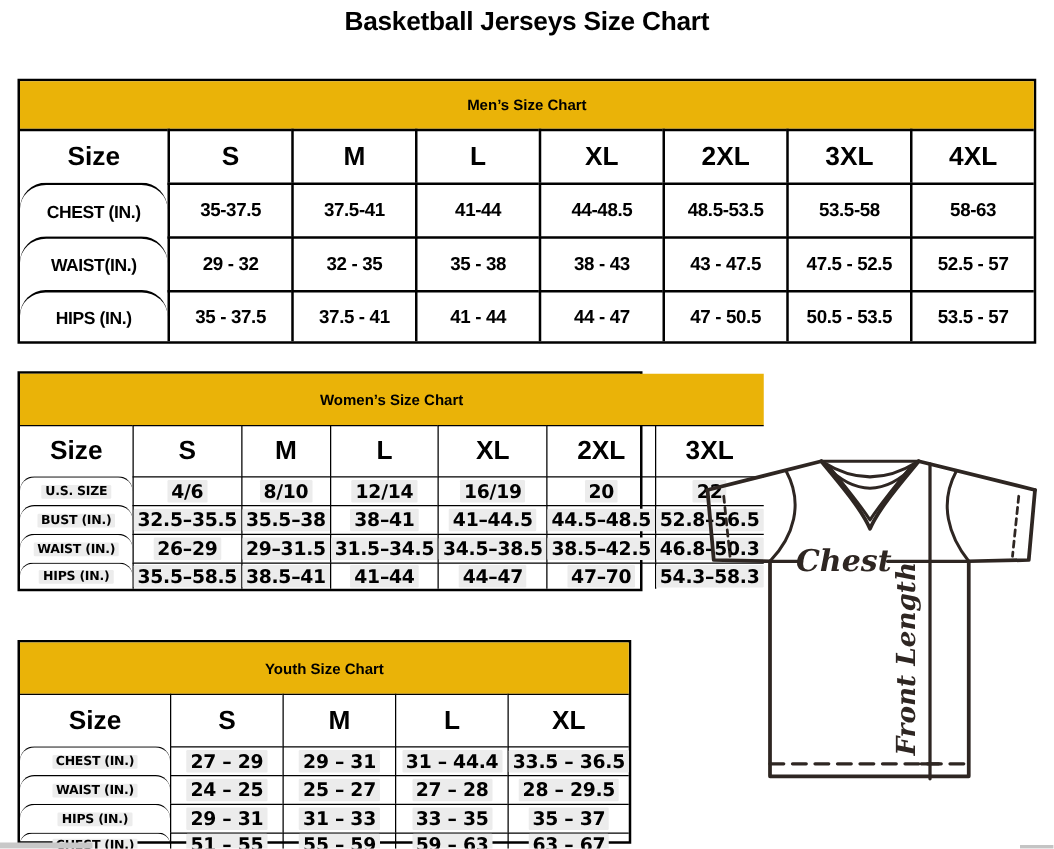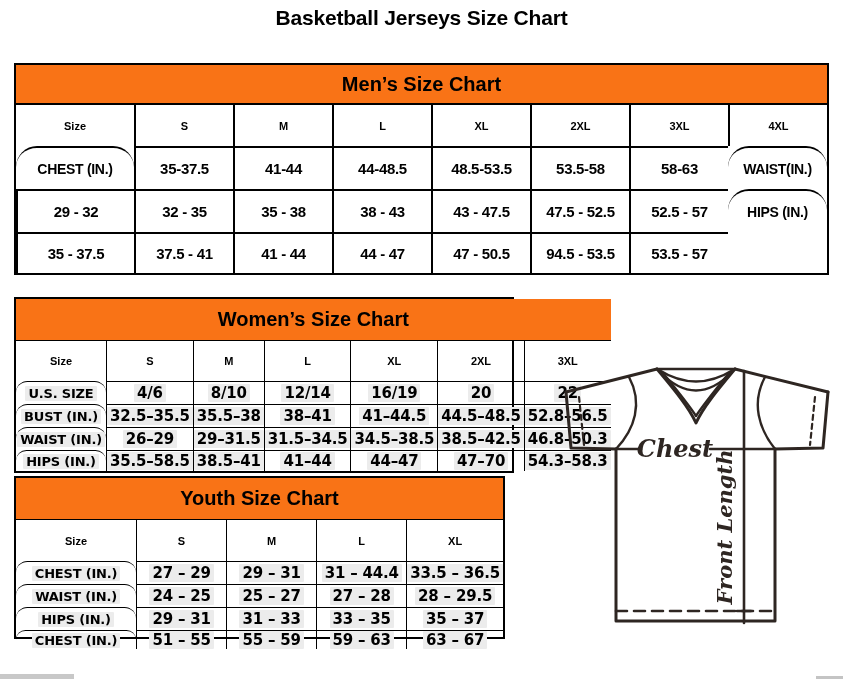--- a/index.html
+++ b/index.html
@@ -14,41 +14,41 @@
   
   .size-table{
     position:absolute;display:grid;background:#fff;border:2px solid #000;box-sizing:border-box;
   }
   .size-table > div{
     display:flex;align-items:center;justify-content:center;
     box-sizing:border-box;border-left:2px solid #000;border-top:2px solid #000;
     white-space:nowrap;
   }
   .size-table > .band{
-    grid-column:1/-1;border-left:none;border-top:none;background:#f97316;
-    font-size:20px;font-weight:bold;
+    grid-column:1/-1;border-left:none;border-top:none;background:#eab308;
+    font-size:12px;font-weight:bold;
   }
   .size-table > .c0{border-left:none;}
-  .size-table .head{font-size:11px;font-weight:bold;}
+  .size-table .head{font-size:21px;font-weight:bold;}
   .size-table .label{font-size:14px;font-weight:bold;letter-spacing:-0.3px;border-radius:21px;}
   .size-table .val{font-size:15px;font-weight:bold;letter-spacing:-0.3px;}
   .tbl-men{left:14px;top:63px;width:815px;height:212px;
     grid-template-columns:118px repeat(7,1fr);
     grid-template-rows:38px 43px 43px 43px 1fr;}
   .tbl-women{left:14px;top:297px;width:500px;height:176px;
     grid-template-columns:90px repeat(6,1fr);
     grid-template-rows:41px 41px 23px 23px 23px 1fr;}
-  .tbl-youth{left:14px;top:476px;width:491px;height:163px;
+  .tbl-youth{left:14px;top:512px;width:491px;height:163px;
     grid-template-columns:120px repeat(4,1fr);
     grid-template-rows:41px 42px 23px 23px 23px 1fr;}
   .thin > div{border-left-width:1.5px;border-top-width:1.5px;}
   .thin .label,.thin .val{
     font-family:"DejaVu Sans",sans-serif;font-size:15px;letter-spacing:-0.2px;
   }
-  .thin .label{font-size:13px;}
+  .thin .label{font-size:10px;}
   .hlt{background:#ececec;padding:0 3px;border-radius:1px;}
   
   .jersey{position:absolute;left:558px;top:361px;width:280px;height:268px;}
   
   .sb-left{position:absolute;left:0;top:674px;width:74px;height:5px;background:#c8c8c8;}
   .sb-right{position:absolute;left:816px;top:676px;width:27px;height:3px;background:#c4c4c4;}
 </style>
 </head>
 <body>
 
@@ -61,40 +61,41 @@
       <div class="head c0">Size</div>
       <div class="head">S</div>
       <div class="head">M</div>
       <div class="head">L</div>
       <div class="head">XL</div>
       <div class="head">2XL</div>
       <div class="head">3XL</div>
       <div class="head">4XL</div>
       <div class="label c0">CHEST (IN.)</div>
       <div class="val">35-37.5</div>
+      <div class="val">37.5-41</div>
       <div class="val">41-44</div>
       <div class="val">44-48.5</div>
       <div class="val">48.5-53.5</div>
       <div class="val">53.5-58</div>
       <div class="val">58-63</div>
       <div class="label c0">WAIST(IN.)</div>
       <div class="val">29 - 32</div>
       <div class="val">32 - 35</div>
       <div class="val">35 - 38</div>
       <div class="val">38 - 43</div>
       <div class="val">43 - 47.5</div>
       <div class="val">47.5 - 52.5</div>
       <div class="val">52.5 - 57</div>
       <div class="label c0">HIPS (IN.)</div>
       <div class="val">35 - 37.5</div>
       <div class="val">37.5 - 41</div>
       <div class="val">41 - 44</div>
       <div class="val">44 - 47</div>
       <div class="val">47 - 50.5</div>
-      <div class="val">94.5 - 53.5</div>
+      <div class="val">50.5 - 53.5</div>
       <div class="val">53.5 - 57</div>
     </div>
   <div id="tbl-women" class="size-table tbl-women thin">
       <div class="band">Women’s Size Chart</div>
       <div class="head c0">Size</div>
       <div class="head">S</div>
       <div class="head">M</div>
       <div class="head">L</div>
       <div class="head">XL</div>
       <div class="head">2XL</div>

